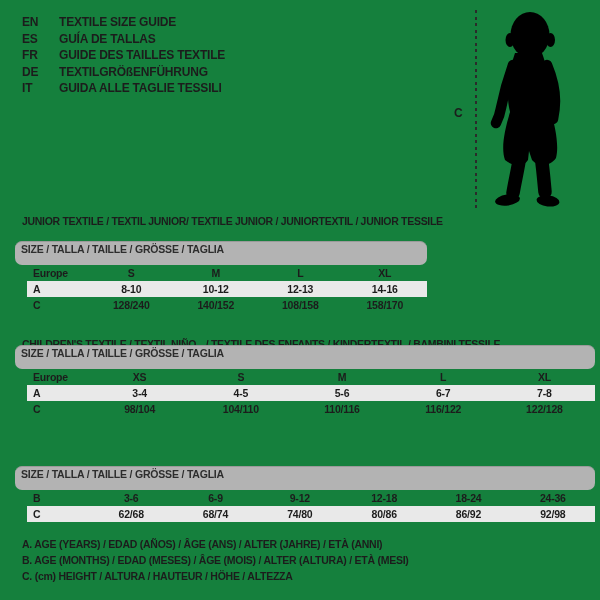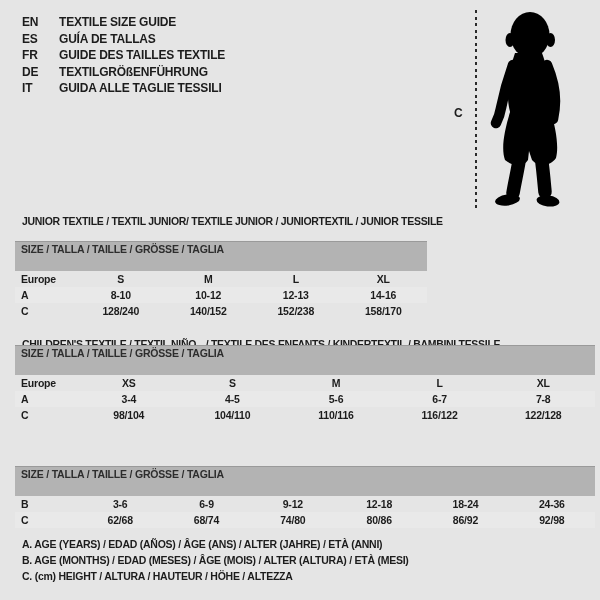--- a/index.html
+++ b/index.html
@@ -1,18 +1,18 @@
 <!DOCTYPE html>
 <html><head>
 <meta charset="utf-8">
 <style>
   * { margin:0; padding:0; box-sizing:border-box; }
   html,body { background:#ffffff; }
   .page {
-    position:relative; width:600px; height:600px; background:#e5e5e5;
+    position:relative; width:600px; height:600px; background:#15803d;
     font-family:"Liberation Sans", sans-serif; font-weight:700;
     color:#1c1c1c; overflow:hidden;
   }
   
   .lang-list { position:absolute; top:14px; left:22px; }
   .lang-row { display:flex; font-size:12px; line-height:16.5px; letter-spacing:-0.2px; }
   .lang-code { width:37px; flex:0 0 37px; }
   
   .figure { position:absolute; top:6px; left:452px; width:146px; height:212px; }
   .c-label { position:absolute; left:2px; top:100px; font-size:12px; }
@@ -29,25 +29,25 @@
   #junior-heading   { top:215px; }
   #children-heading { top:338px; }
   #babies-heading   { top:424px; }
   .sub-script { font-size:7.5px; vertical-align:-2px; }
   
   .size-table { position:absolute; left:15px; }
   #table-junior   { top:241px; width:412px; }
   #table-children { top:345px; width:580px; }
   #table-babies   { top:466px; width:580px; }
   .t-head {
-    height:30px; line-height:15px; background:#b3b3b3; border-top:1px solid #9a9a9a;
+    height:24px; line-height:15px; background:#b3b3b3; border-top:1px solid #9a9a9a;
     color:#2d2d2d; font-size:10.5px; letter-spacing:-0.2px; padding-left:6px;
-    white-space:nowrap; overflow:hidden;
+    white-space:nowrap; overflow:hidden;border-radius:7px;
   }
-  .t-row { display:grid; height:16px; line-height:16px; font-size:10.5px; letter-spacing:-0.2px; }
+  .t-row { display:grid; height:16px; line-height:16px; font-size:10.5px; letter-spacing:-0.2px;margin-left:12px; }
   .t1 .t-row { grid-template-columns:62px repeat(4,1fr); }
   .t2 .t-row { grid-template-columns:62px repeat(5,1fr); }
   .t3 .t-row { grid-template-columns:62px repeat(6,1fr); }
   .t-row.alt { background:#e9e9e9; }
   .t-row .rlabel { text-align:left; padding-left:6px; }
   .t-row .cell   { text-align:center; }
   
   .footnotes { position:absolute; left:22px; top:536px; font-size:10.5px; letter-spacing:-0.25px; }
   .footnotes .fline { line-height:16px; white-space:nowrap; }
 </style>
@@ -111,21 +111,21 @@
       <span class="rlabel">A</span>
       <span class="cell">8-10</span>
       <span class="cell">10-12</span>
       <span class="cell">12-13</span>
       <span class="cell">14-16</span>
     </div>
     <div class="t-row">
       <span class="rlabel">C</span>
       <span class="cell">128/240</span>
       <span class="cell">140/152</span>
-      <span class="cell">152/238</span>
+      <span class="cell">108/158</span>
       <span class="cell">158/170</span>
     </div>
   </div>
 
   <div class="section-heading" id="children-heading"><span>CHILDREN'S TEXTILE / TEXTIL NIÑO</span><span class="sub-script">/A</span><span> / TEXTILE DES ENFANTS / KINDERTEXTIL / BAMBINI TESSILE</span></div>
   <div class="size-table t2" id="table-children">
     <div class="t-head">SIZE / TALLA / TAILLE / GRÖSSE / TAGLIA</div>
     <div class="t-row">
       <span class="rlabel">Europe</span>
       <span class="cell">XS</span>

